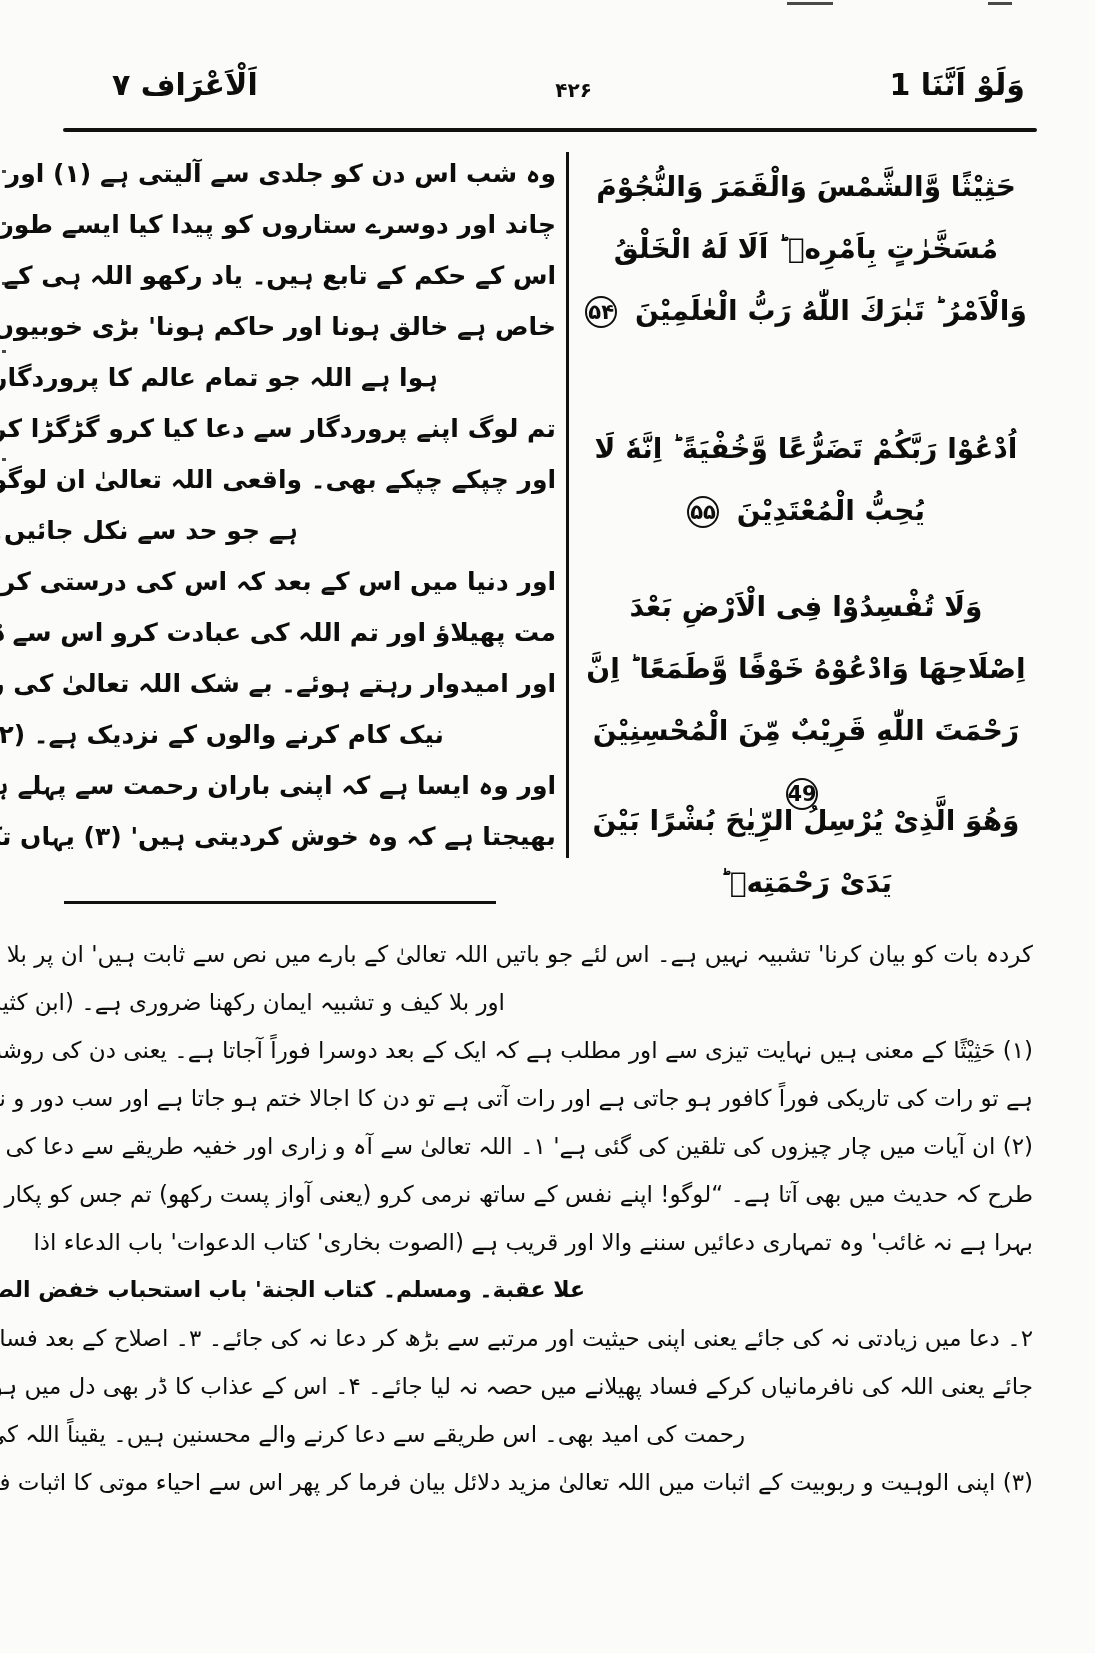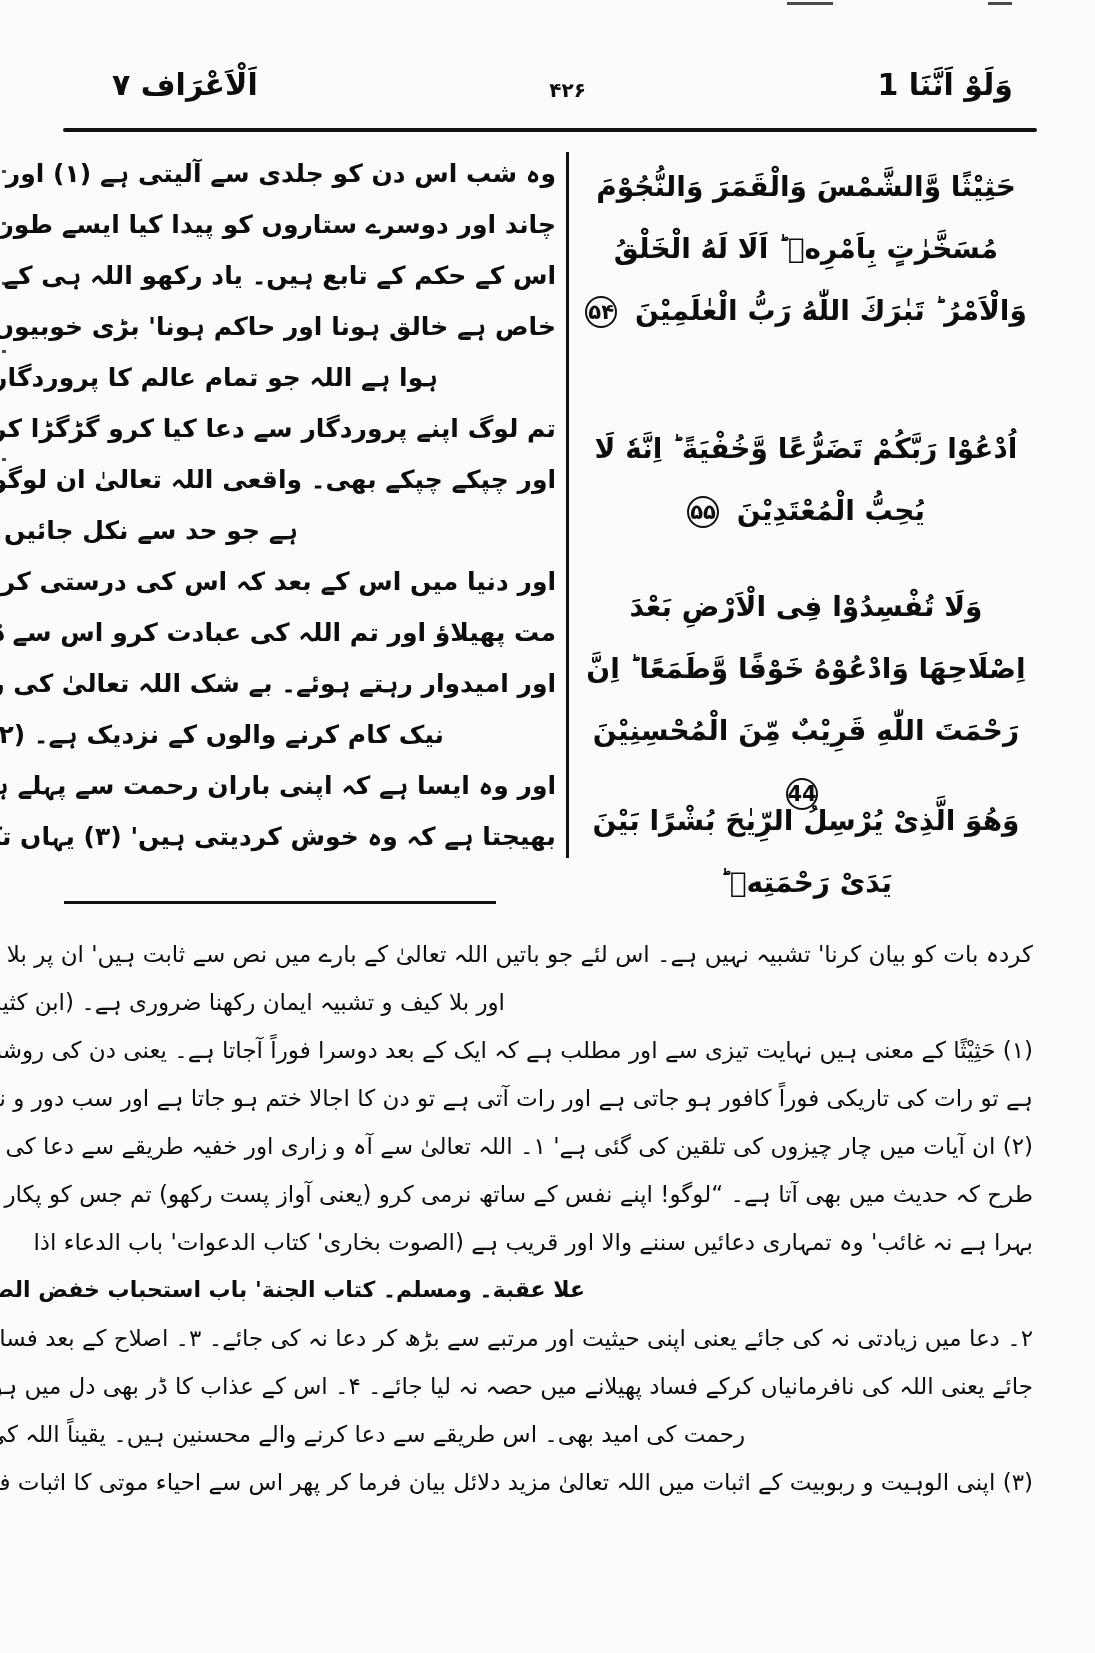--- a/index.html
+++ b/index.html
@@ -16,21 +16,21 @@
 
   
   .artifact { position:absolute; background:#4a4a4a; }
   .a-dash1 { top:2px; left:787px; width:46px; height:3px; }
   .a-dash2 { top:2px; left:988px; width:24px; height:3px; }
   .a-tick  { width:4px; height:3px; left:2px; }
   .t1{top:170px;} .t2{top:222px;} .t3{top:282px;} .t4{top:350px;} .t5{top:458px;}
 
   
   .header {
-    position:absolute; top:68px; left:0; right:12px;
+    position:absolute; top:68px; left:0; right:0;
     display:flex; flex-direction:row; direction:ltr;
     justify-content:space-between; align-items:flex-end;
     padding:0 70px 0 112px;
     font-weight:bold; font-size:30px; line-height:1.1;
   }
   .header .h-center { font-size:20px; }
   .header-rule {
     position:absolute; top:128px; left:63px; right:58px;
     height:4px; background:#111;
     border-radius:2px;
@@ -136,21 +136,21 @@
       <div class="verse v54">
         <span class="v-text">حَثِيْثًا وَّالشَّمْسَ وَالْقَمَرَ وَالنُّجُوْمَ مُسَخَّرٰتٍ بِاَمْرِهٖ ؕ اَلَا لَهُ الْخَلْقُ وَالْاَمْرُ ؕ تَبٰرَكَ اللّٰهُ رَبُّ الْعٰلَمِيْنَ</span>
         <span class="v-num">۵۴</span>
       </div>
       <div class="verse v55">
         <span class="v-text">اُدْعُوْا رَبَّكُمْ تَضَرُّعًا وَّخُفْيَةً ؕ اِنَّهٗ لَا يُحِبُّ الْمُعْتَدِيْنَ</span>
         <span class="v-num">۵۵</span>
       </div>
       <div class="verse v56">
         <span class="v-text">وَلَا تُفْسِدُوْا فِى الْاَرْضِ بَعْدَ اِصْلَاحِهَا وَادْعُوْهُ خَوْفًا وَّطَمَعًا ؕ اِنَّ رَحْمَتَ اللّٰهِ قَرِيْبٌ مِّنَ الْمُحْسِنِيْنَ</span>
-        <span class="v-num">44</span>
+        <span class="v-num">49</span>
       </div>
       <div class="verse v57">
         <span class="v-text">وَهُوَ الَّذِىْ يُرْسِلُ الرِّيٰحَ بُشْرًا بَيْنَ يَدَىْ رَحْمَتِهٖ ؕ</span>
       </div>
     </section>
 
   </div>
 
   <div class="footnote-rule"></div>
 

